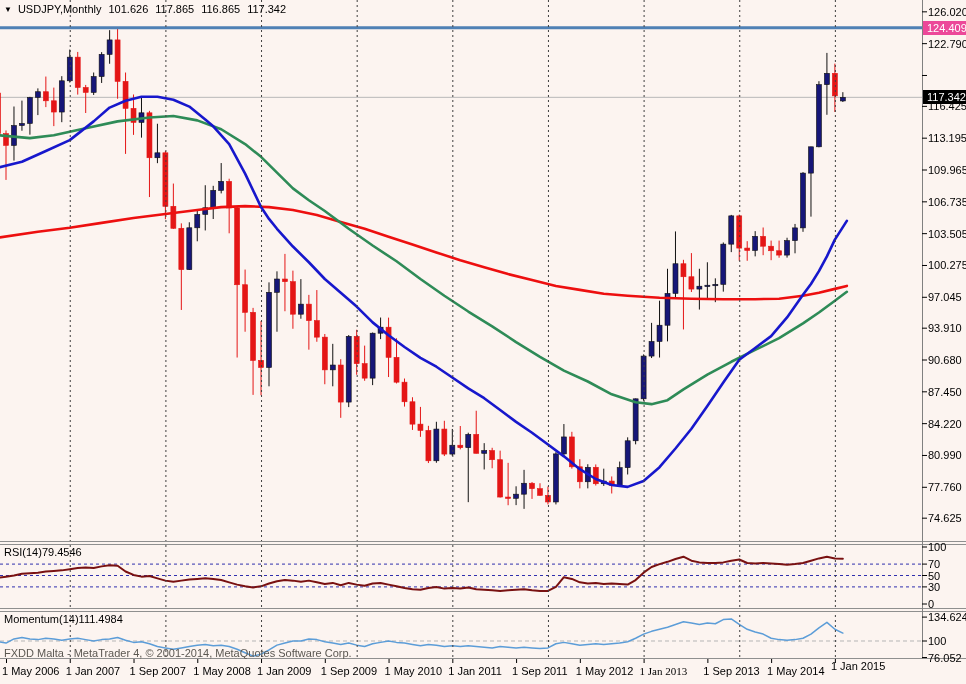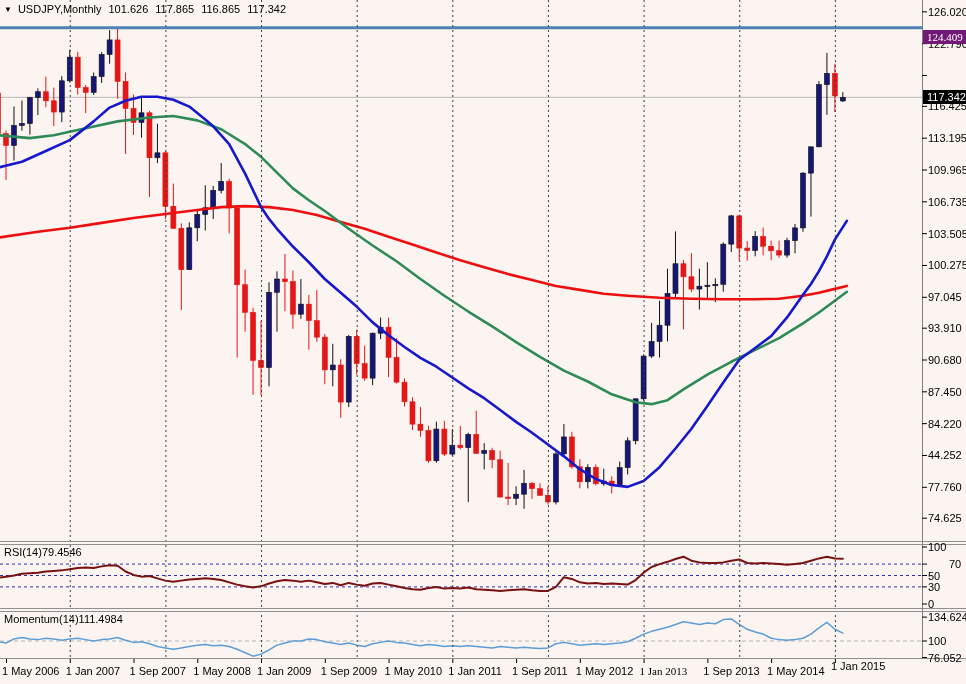--- a/index.html
+++ b/index.html
@@ -10,21 +10,21 @@
   .overlay{position:absolute;font:11px "Liberation Sans",sans-serif;color:#000;white-space:nowrap;line-height:13px;}
   #symbol-line{left:4px;top:3px;}
   #symbol-line .num{margin-left:7px;}
   #symbol-line .tri{display:inline-block;font-size:8px;margin-right:6px;transform:translateY(-1px);}
   #rsi-line{left:4px;top:546px;}
   #mom-line{left:4px;top:613px;}
   #rsi-line .num,#mom-line .num{margin-left:0;}
   #watermark{left:4px;top:647px;color:#5b5751;}
   .badge{position:absolute;left:923px;width:43px;height:14px;color:#fff;
          font:11px "Liberation Sans",sans-serif;line-height:14px;padding-left:4px;box-sizing:border-box;}
-  #badge-level{top:30px;background:#701a75;font-family:Liberation Serif, serif;}
+  #badge-level{top:21px;background:#ec4899;}
   #badge-current{top:90px;background:#000;}
 </style>
 </head>
 <body>
 
 <div id="root">
   <svg id="chart-svg" width="966" height="684">
       <rect x="0" y="0" width="966" height="684" fill="#fcf4f0"></rect>
       <defs>
         <clipPath id="cpMain">
@@ -334,25 +334,25 @@
       <div class="axlab" style="left: 928px; top: 132.184px;">113.195</div>
       <div class="axlab" style="left: 928px; top: 164.006px;">109.965</div>
       <div class="axlab" style="left: 928px; top: 195.828px;">106.735</div>
       <div class="axlab" style="left: 928px; top: 227.65px;">103.505</div>
       <div class="axlab" style="left: 928px; top: 259.472px;">100.275</div>
       <div class="axlab" style="left: 928px; top: 291.294px;">97.045</div>
       <div class="axlab" style="left: 928px; top: 322.18px;">93.910</div>
       <div class="axlab" style="left: 928px; top: 354.002px;">90.680</div>
       <div class="axlab" style="left: 928px; top: 385.824px;">87.450</div>
       <div class="axlab" style="left: 928px; top: 417.646px;">84.220</div>
-      <div class="axlab" style="left: 928px; top: 449.468px;">44.252</div>
+      <div class="axlab" style="left: 928px; top: 449.468px;">80.990</div>
       <div class="axlab" style="left: 928px; top: 481.29px;">77.760</div>
       <div class="axlab" style="left: 928px; top: 512.176px;">74.625</div>
       <div class="axlab" style="left: 928px; top: 541px;">100</div>
-      <div class="axlab" style="left: 928px; top: 558.1px; margin-left: 21px;">70</div>
+      <div class="axlab" style="left: 928px; top: 558.1px;">70</div>
       <div class="axlab" style="left: 928px; top: 569.5px;">50</div>
       <div class="axlab" style="left: 928px; top: 580.9px;">30</div>
       <div class="axlab" style="left: 928px; top: 598px;">0</div>
       <div class="axlab" style="left: 928px; top: 611.109px;">134.6244</div>
       <div class="axlab" style="left: 928px; top: 635px;">100</div>
       <div class="axlab" style="left: 928px; top: 651.524px;">76.052</div>
       <div class="axlab" style="left: 2px; top: 665px;">1 May 2006</div>
       <div class="axlab" style="left: 65.76px; top: 665px;">1 Jan 2007</div>
       <div class="axlab" style="left: 129.52px; top: 665px;">1 Sep 2007</div>
       <div class="axlab" style="left: 193.28px; top: 665px;">1 May 2008</div>
@@ -373,16 +373,17 @@
   </div>
 
   <div class="overlay" id="rsi-line">
     <span>RSI(14)</span><span class="num">79.4546</span>
   </div>
 
   <div class="overlay" id="mom-line">
     <span>Momentum(14)</span><span class="num">111.4984</span>
   </div>
 
+  <div class="overlay" id="watermark">FXDD Malta - MetaTrader 4, © 2001-2014, MetaQuotes Software Corp.</div>
 
   <div class="badge" id="badge-level">124.409</div>
   <div class="badge" id="badge-current">117.342</div>
 </div>
 
 </body></html>

